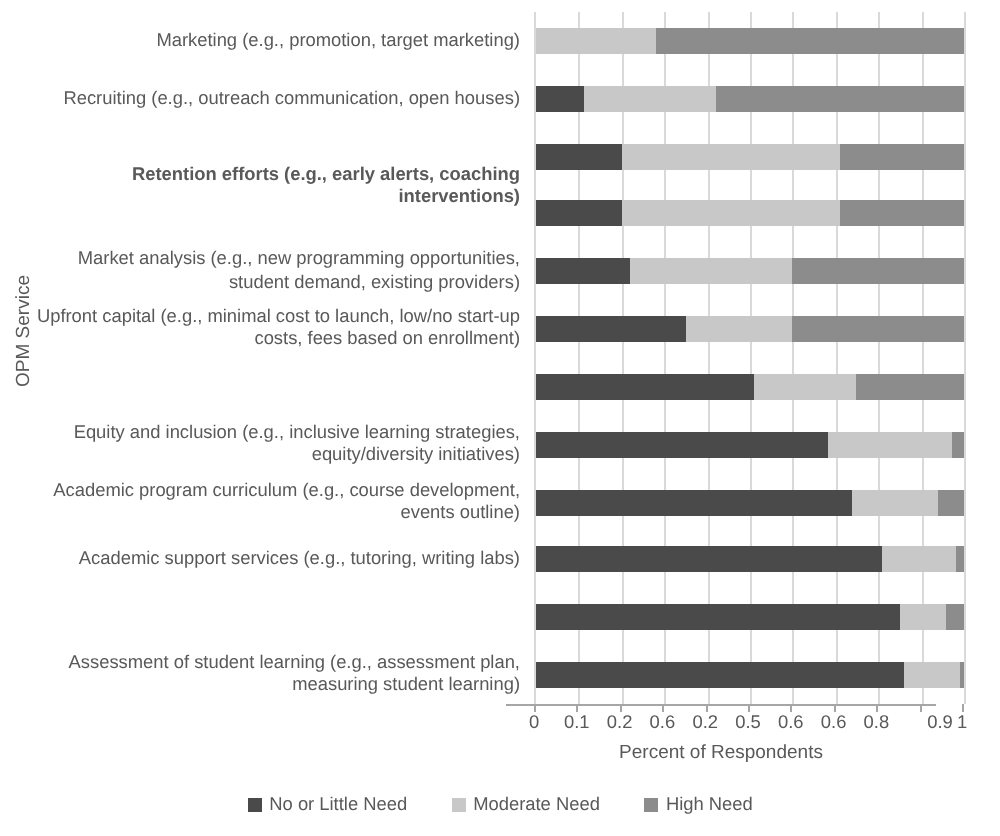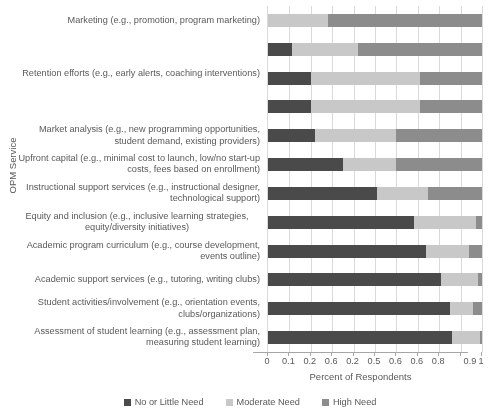--- a/index.html
+++ b/index.html
@@ -114,29 +114,28 @@
 </style>
 </head>
 <body>
 
 <div id="chart-root">
 
   <div id="ylabel">OPM Service</div>
 
   <div id="grid-area">
     <div id="cats">
-        <div class="cat-label" style="top: 8.91667px;">Marketing (e.g., promotion, program marketing)</div>
-        <div class="cat-label" style="top: 62px;">Retention efforts (e.g., early alerts, coaching interventions)</div>
+        <div class="cat-label" style="top: 8.91667px;">Marketing (e.g., promotion, target marketing)</div>
+        <div class="cat-label" style="top: 37.75px;">Recruiting (e.g., outreach communication, open houses)</div>
+        <div class="cat-label" style="top: 76px; font-weight: bold;">Retention efforts (e.g., early alerts, coaching interventions)</div>
         <div class="cat-label" style="top: 147.083px;">Upfront capital (e.g., minimal cost to launch, low/no start-up costs, fees based on enrollment)</div>
         <div class="cat-label" style="top: 118.25px;">Market analysis (e.g., new programming opportunities, student demand, existing providers)</div>
-        <div class="cat-label" style="top: 175.917px;">Instructional support services (e.g., instructional designer, technological support)</div>
-        <div class="cat-label" style="top: 204.75px; text-align: center;">Equity and inclusion (e.g., inclusive learning strategies, equity/diversity initiatives)</div>
+        <div class="cat-label" style="top: 204.75px;">Equity and inclusion (e.g., inclusive learning strategies, equity/diversity initiatives)</div>
         <div class="cat-label" style="top: 233.583px;">Academic program curriculum (e.g., course development, events outline)</div>
-        <div class="cat-label" style="top: 268.417px;">Academic support services (e.g., tutoring, writing clubs)</div>
-        <div class="cat-label" style="top: 291.25px;">Student activities/involvement (e.g., orientation events, clubs/organizations)</div>
+        <div class="cat-label" style="top: 268.417px;">Academic support services (e.g., tutoring, writing labs)</div>
         <div class="cat-label" style="top: 320.083px;">Assessment of student learning (e.g., assessment plan, measuring student learning)</div>
       </div>
     <div id="plot">
         <div class="gridline" style="left: 21.4px;"></div>
         <div class="gridline" style="left: 42.8px;"></div>
         <div class="gridline" style="left: 64.2px;"></div>
         <div class="gridline" style="left: 85.6px;"></div>
         <div class="gridline" style="left: 107px;"></div>
         <div class="gridline" style="left: 128.4px;"></div>
         <div class="gridline" style="left: 149.8px;"></div>

